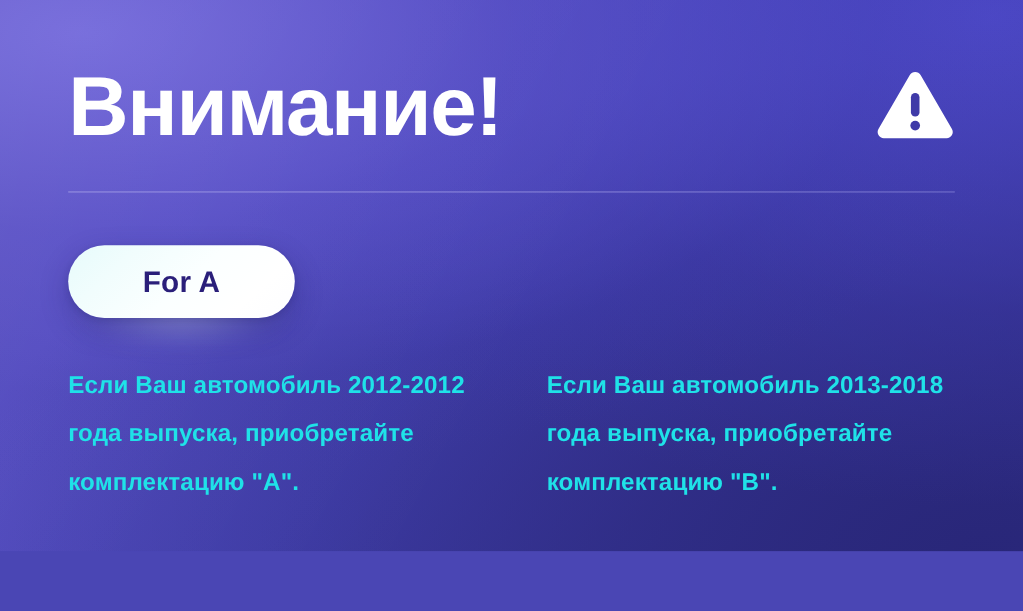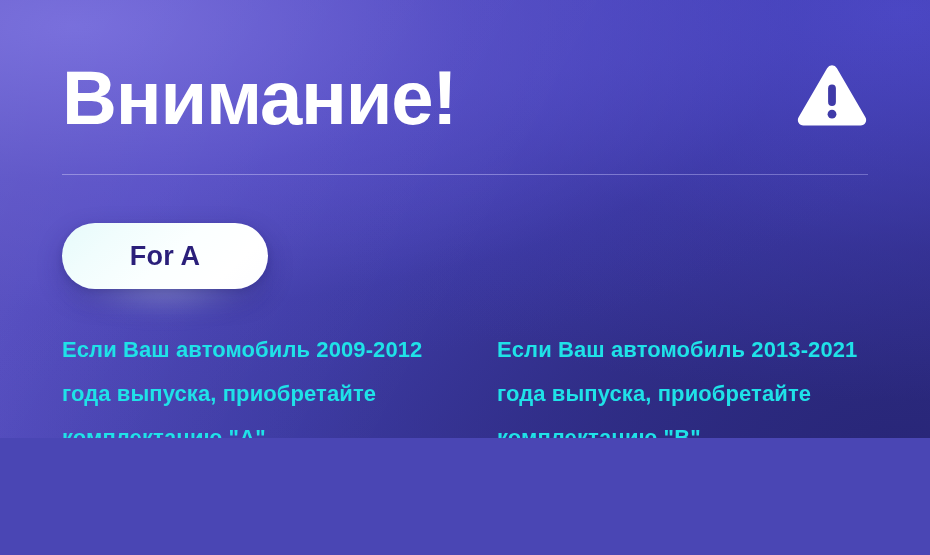--- a/index.html
+++ b/index.html
@@ -11,21 +11,21 @@
   }
 
   body {
     font-family: "Liberation Sans", "DejaVu Sans", sans-serif;
     background: #4a46b4;
   }
 
   .banner {
     position: relative;
     width: 930px;
-    height: 438px;
+    height: 501px;
     overflow: hidden;
     
     background:
       radial-gradient(125% 105% at 8% 6%, rgba(116,106,220,0.95) 0%, rgba(95,86,205,0.55) 34%, rgba(70,64,180,0.10) 62%, rgba(60,56,160,0) 78%),
       radial-gradient(110% 120% at 97% 3%, rgba(78,74,203,0.85) 0%, rgba(64,60,178,0.35) 45%, rgba(55,52,150,0) 74%),
       radial-gradient(135% 120% at 96% 100%, rgba(40,38,120,0.92) 0%, rgba(44,42,126,0.45) 42%, rgba(50,48,140,0) 75%),
       linear-gradient(128deg, #5a50be 0%, #524ac0 22%, #4744b8 48%, #3b389e 72%, #2f2d84 100%);
   }
 
   
@@ -176,22 +176,22 @@
 
     <div class="options">
 
       <div class="option col-a">
         <div class="pill-wrap">
           <div class="pill-glow"></div>
           <div class="pill">
             <span class="pill-label">For A</span>
           </div>
         </div>
-        <div class="option-text">Если Ваш автомобиль 2009-2012 года выпуска, приобретайте комплектацию "А".</div>
+        <div class="option-text">Если Ваш автомобиль 2012-2012 года выпуска, приобретайте комплектацию "А".</div>
       </div>
 
       <div class="option col-b">
-        <div class="option-text">Если Ваш автомобиль 2013-2021 года выпуска, приобретайте комплектацию "B".</div>
+        <div class="option-text">Если Ваш автомобиль 2013-2018 года выпуска, приобретайте комплектацию "B".</div>
       </div>
 
     </div>
   </div>
 </div>
 
 </body></html>

